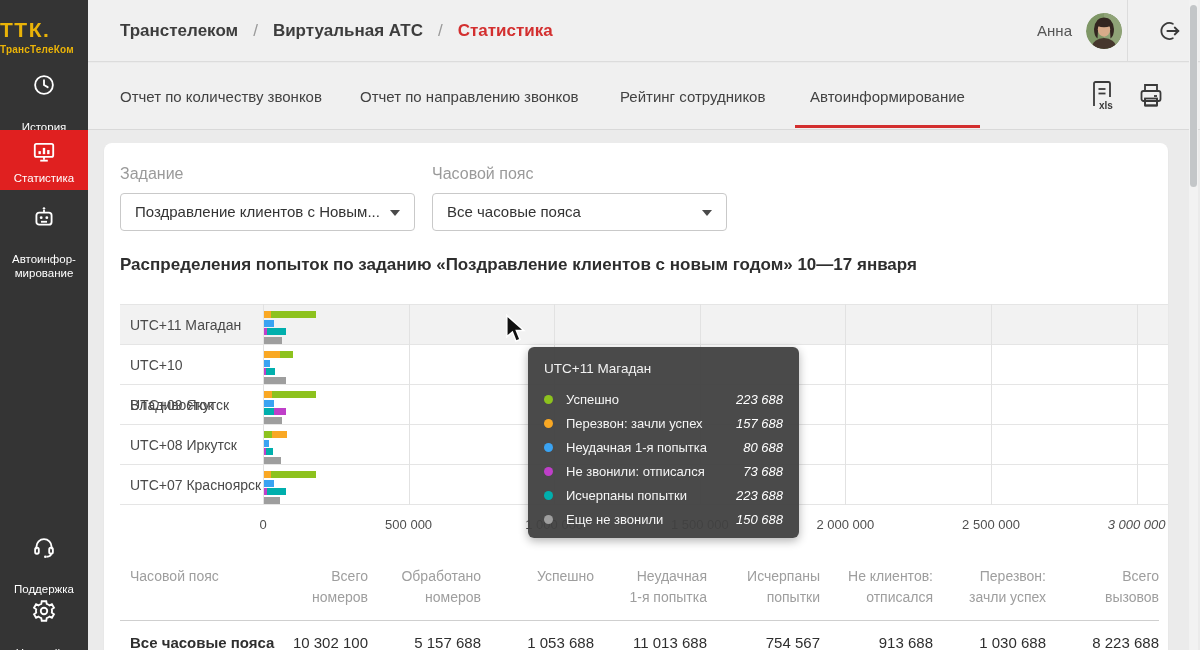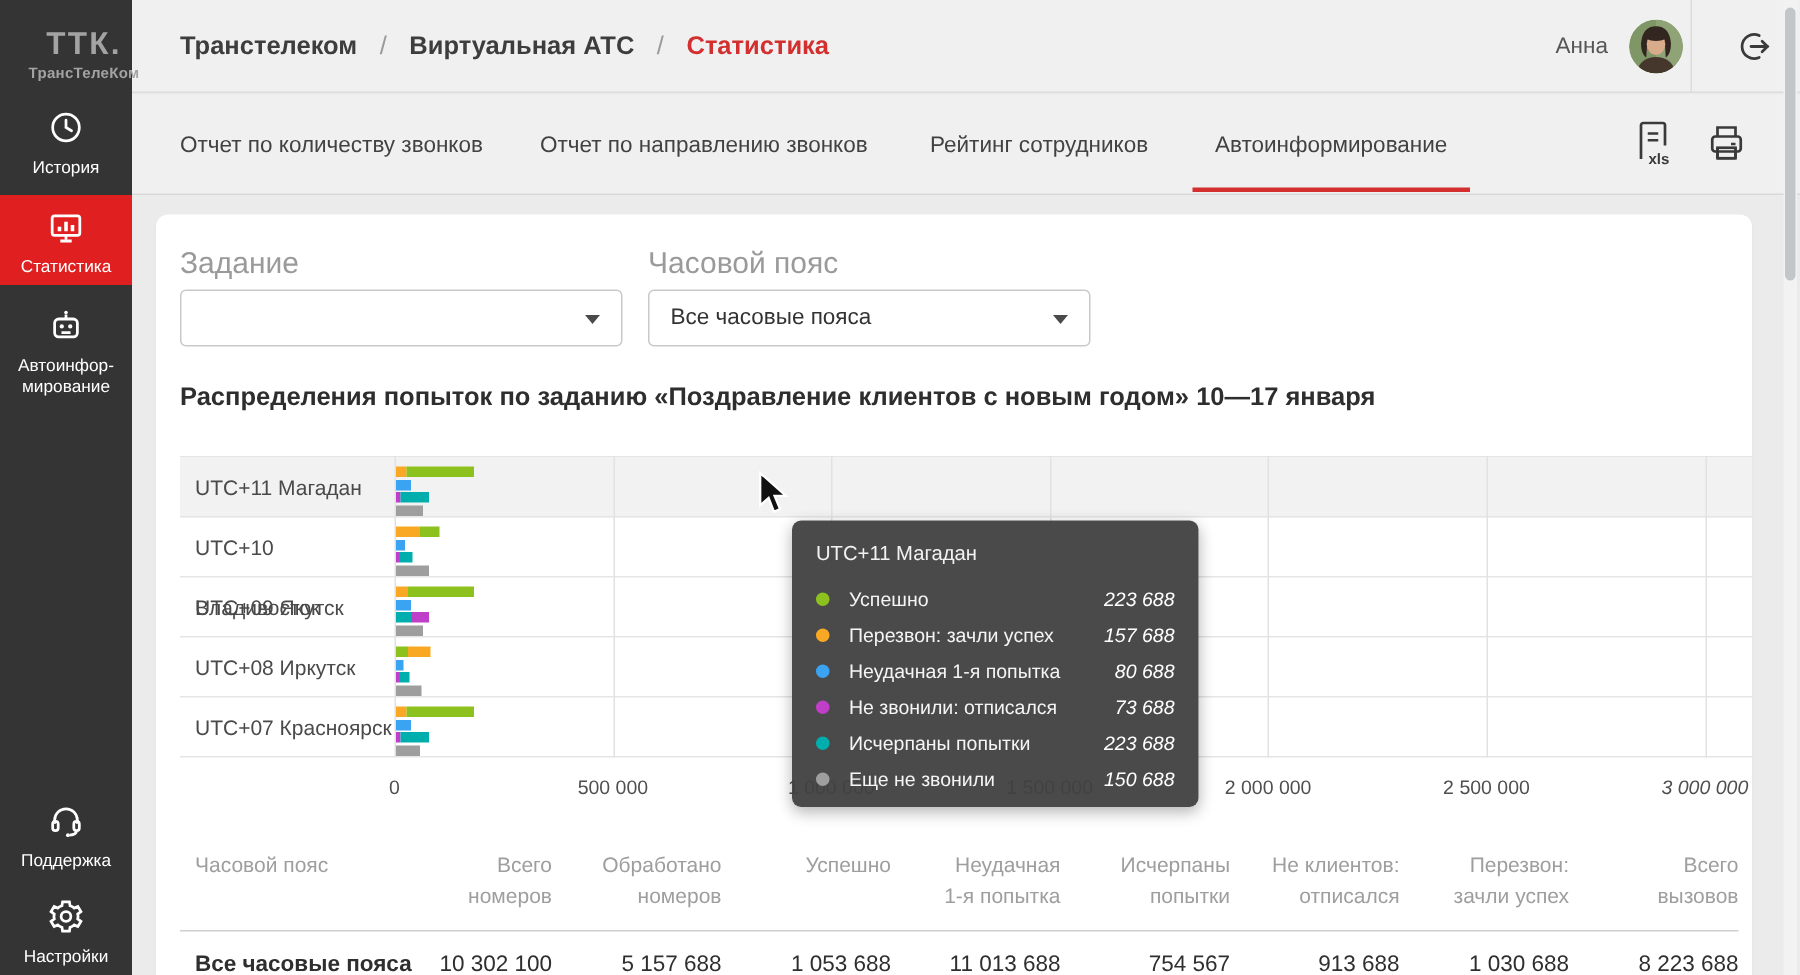--- a/index.html
+++ b/index.html
@@ -4,24 +4,24 @@
 <style>
   * { margin:0; padding:0; box-sizing:border-box; }
   html,body { width:1200px; height:650px; }
   body {
     position:relative; overflow:hidden;
     font-family:"Liberation Sans", sans-serif;
     background:#ebebeb; color:#333;
   }
   
   .sidebar { position:absolute; left:0; top:0; width:88px; height:650px; background:#343434; z-index:5; }
-  .logo { position:absolute; top:18px; left:0; width:112px; text-align:center; color:#a3a3a3; }
+  .logo { position:absolute; top:18px; left:0; width:112px; color:#eab308; }
   .logo-main { font-size:21px; font-weight:bold; letter-spacing:1.5px; }
   .logo-sub { font-size:10px; font-weight:bold; margin-top:2px; letter-spacing:.2px; }
-  .nav-item { position:absolute; left:0; width:88px; display:flex; flex-direction:column; align-items:center; gap:7px; color:#fff; cursor:pointer; }
+  .nav-item { position:absolute; left:0; width:88px; display:flex; flex-direction:column; align-items:center; gap:22px; color:#fff; cursor:pointer; }
   .nav-item svg { display:block; }
   .nav-label { font-size:11.5px; line-height:14px; text-align:center; white-space:pre-line; }
   .nav-history { top:72px; }
   .nav-stats { top:130px; height:60px; padding-top:9px; gap:6px; }
   .nav-auto { top:204px; }
   .nav-support { top:534px; }
   .nav-settings { top:598px; }
   
   .topbar { position:absolute; left:88px; top:0; width:1112px; height:62px; background:#f0f0f0; border-bottom:1px solid #dcdcdc; }
   .breadcrumb { position:absolute; left:32px; top:0; height:62px; display:flex; align-items:center; gap:15px; font-size:17px; font-weight:600; color:#3d3d3d; }
@@ -34,21 +34,21 @@
   
   .tabsbar { position:absolute; left:88px; top:63px; width:1112px; height:67px; background:#f0f0f0; border-bottom:1px solid #d9d9d9; }
   .tab { position:absolute; top:0; height:67px; line-height:67px; font-size:15px; color:#424242; cursor:pointer; }
   .tab-1 { left:32px; } .tab-2 { left:272px; } .tab-3 { left:532px; } .tab-4 { left:722px; }
   .tab.active::after { content:""; position:absolute; left:-15px; right:-15px; bottom:2px; height:3px; background:#d32f2f; }
   .toolbar-icon { position:absolute; top:16px; width:30px; height:34px; cursor:pointer; }
   .icon-xls { right:82px; } .icon-print { right:34px; }
   
   .content { position:absolute; left:88px; top:131px; width:1112px; height:519px; background:#ebebeb; }
   .card { position:absolute; left:16px; top:12px; width:1064px; height:540px; background:#fff; border-radius:8px; box-shadow:0 1px 2px rgba(0,0,0,.05); }
-  .filter-label { position:absolute; font-size:20px; color:#9a9a9a; }
+  .filter-label { position:absolute; font-size:16px; color:#9a9a9a; }
   .lbl-task { left:16px; top:22px; } .lbl-tz { left:328px; top:22px; }
   .select { position:absolute; top:50px; width:295px; height:38px; background:#fff; border:1px solid #c9c9c9; border-radius:4px; font-size:15px; color:#333; line-height:36px; padding:0 30px 0 14px; cursor:pointer; white-space:nowrap; overflow:hidden; }
   .sel-task { left:16px; } .sel-tz { left:328px; }
   .caret { position:absolute; right:14px; top:16px; width:0; height:0; border-left:5.5px solid transparent; border-right:5.5px solid transparent; border-top:6.5px solid #4a4a4a; }
   .chart-title { position:absolute; left:16px; top:112px; width:1020px; font-size:17px; font-weight:bold; color:#2e2e2e; }
   
   .chart { position:absolute; left:16px; top:161px; width:1048px; }
   .chart-rows { position:relative; width:1048px; border-top:1px solid #e5e5e5; }
   .chart-row { display:flex; height:40px; border-bottom:1px solid #e5e5e5; position:relative; }
   .chart-row.highlighted { background:#f2f2f2; }
@@ -214,20 +214,21 @@
       <path d="M9 22 H21 M9 26.5 H21" stroke-width="1.8"></path>
       <path d="M9 19.5 V26.5 M21 19.5 V26.5"></path>
     </svg>
   </div>
 </div>
 
 <div class="content">
   <div class="card">
     <span class="filter-label lbl-task">Задание</span>
     <div class="select sel-task">
+      <span>Поздравление клиентов с Новым...</span>
       <span class="caret"></span>
     </div>
 
     <span class="filter-label lbl-tz">Часовой пояс</span>
     <div class="select sel-tz">
       <span>Все часовые пояса</span>
       <span class="caret"></span>
     </div>
 
     <div class="chart-title">Распределения попыток по заданию «Поздравление клиентов с новым годом» 10—17 января</div>

